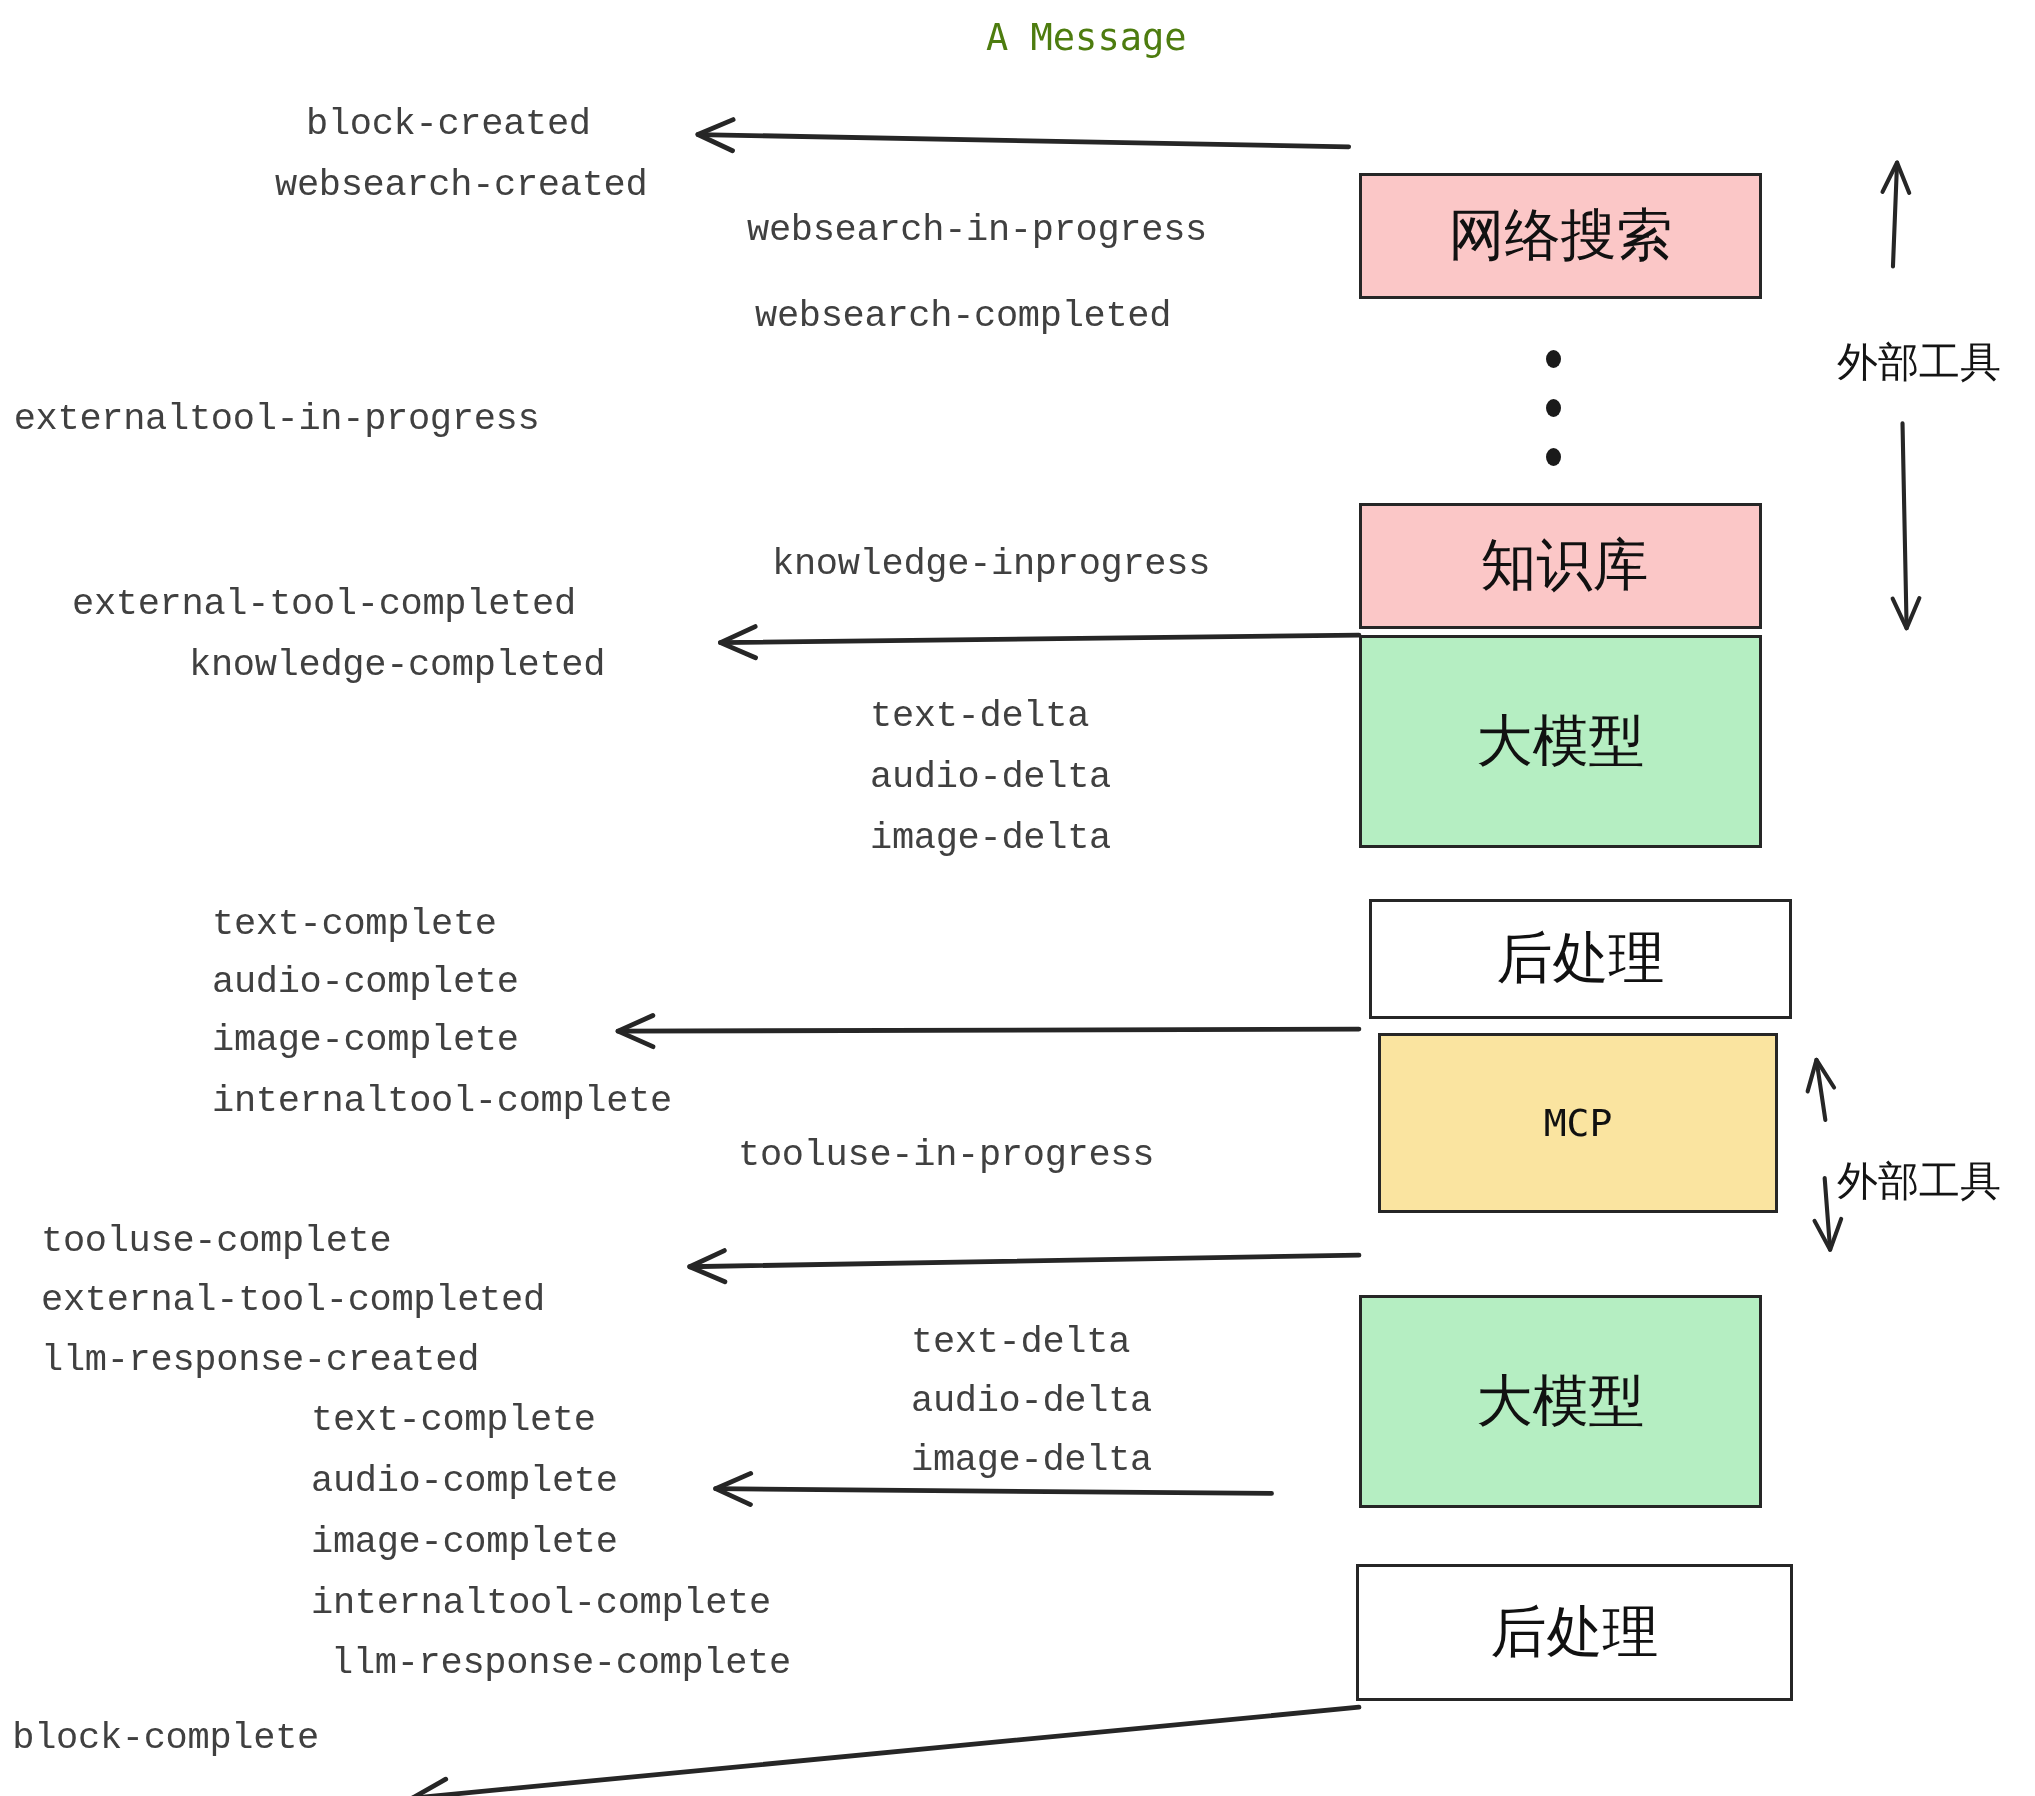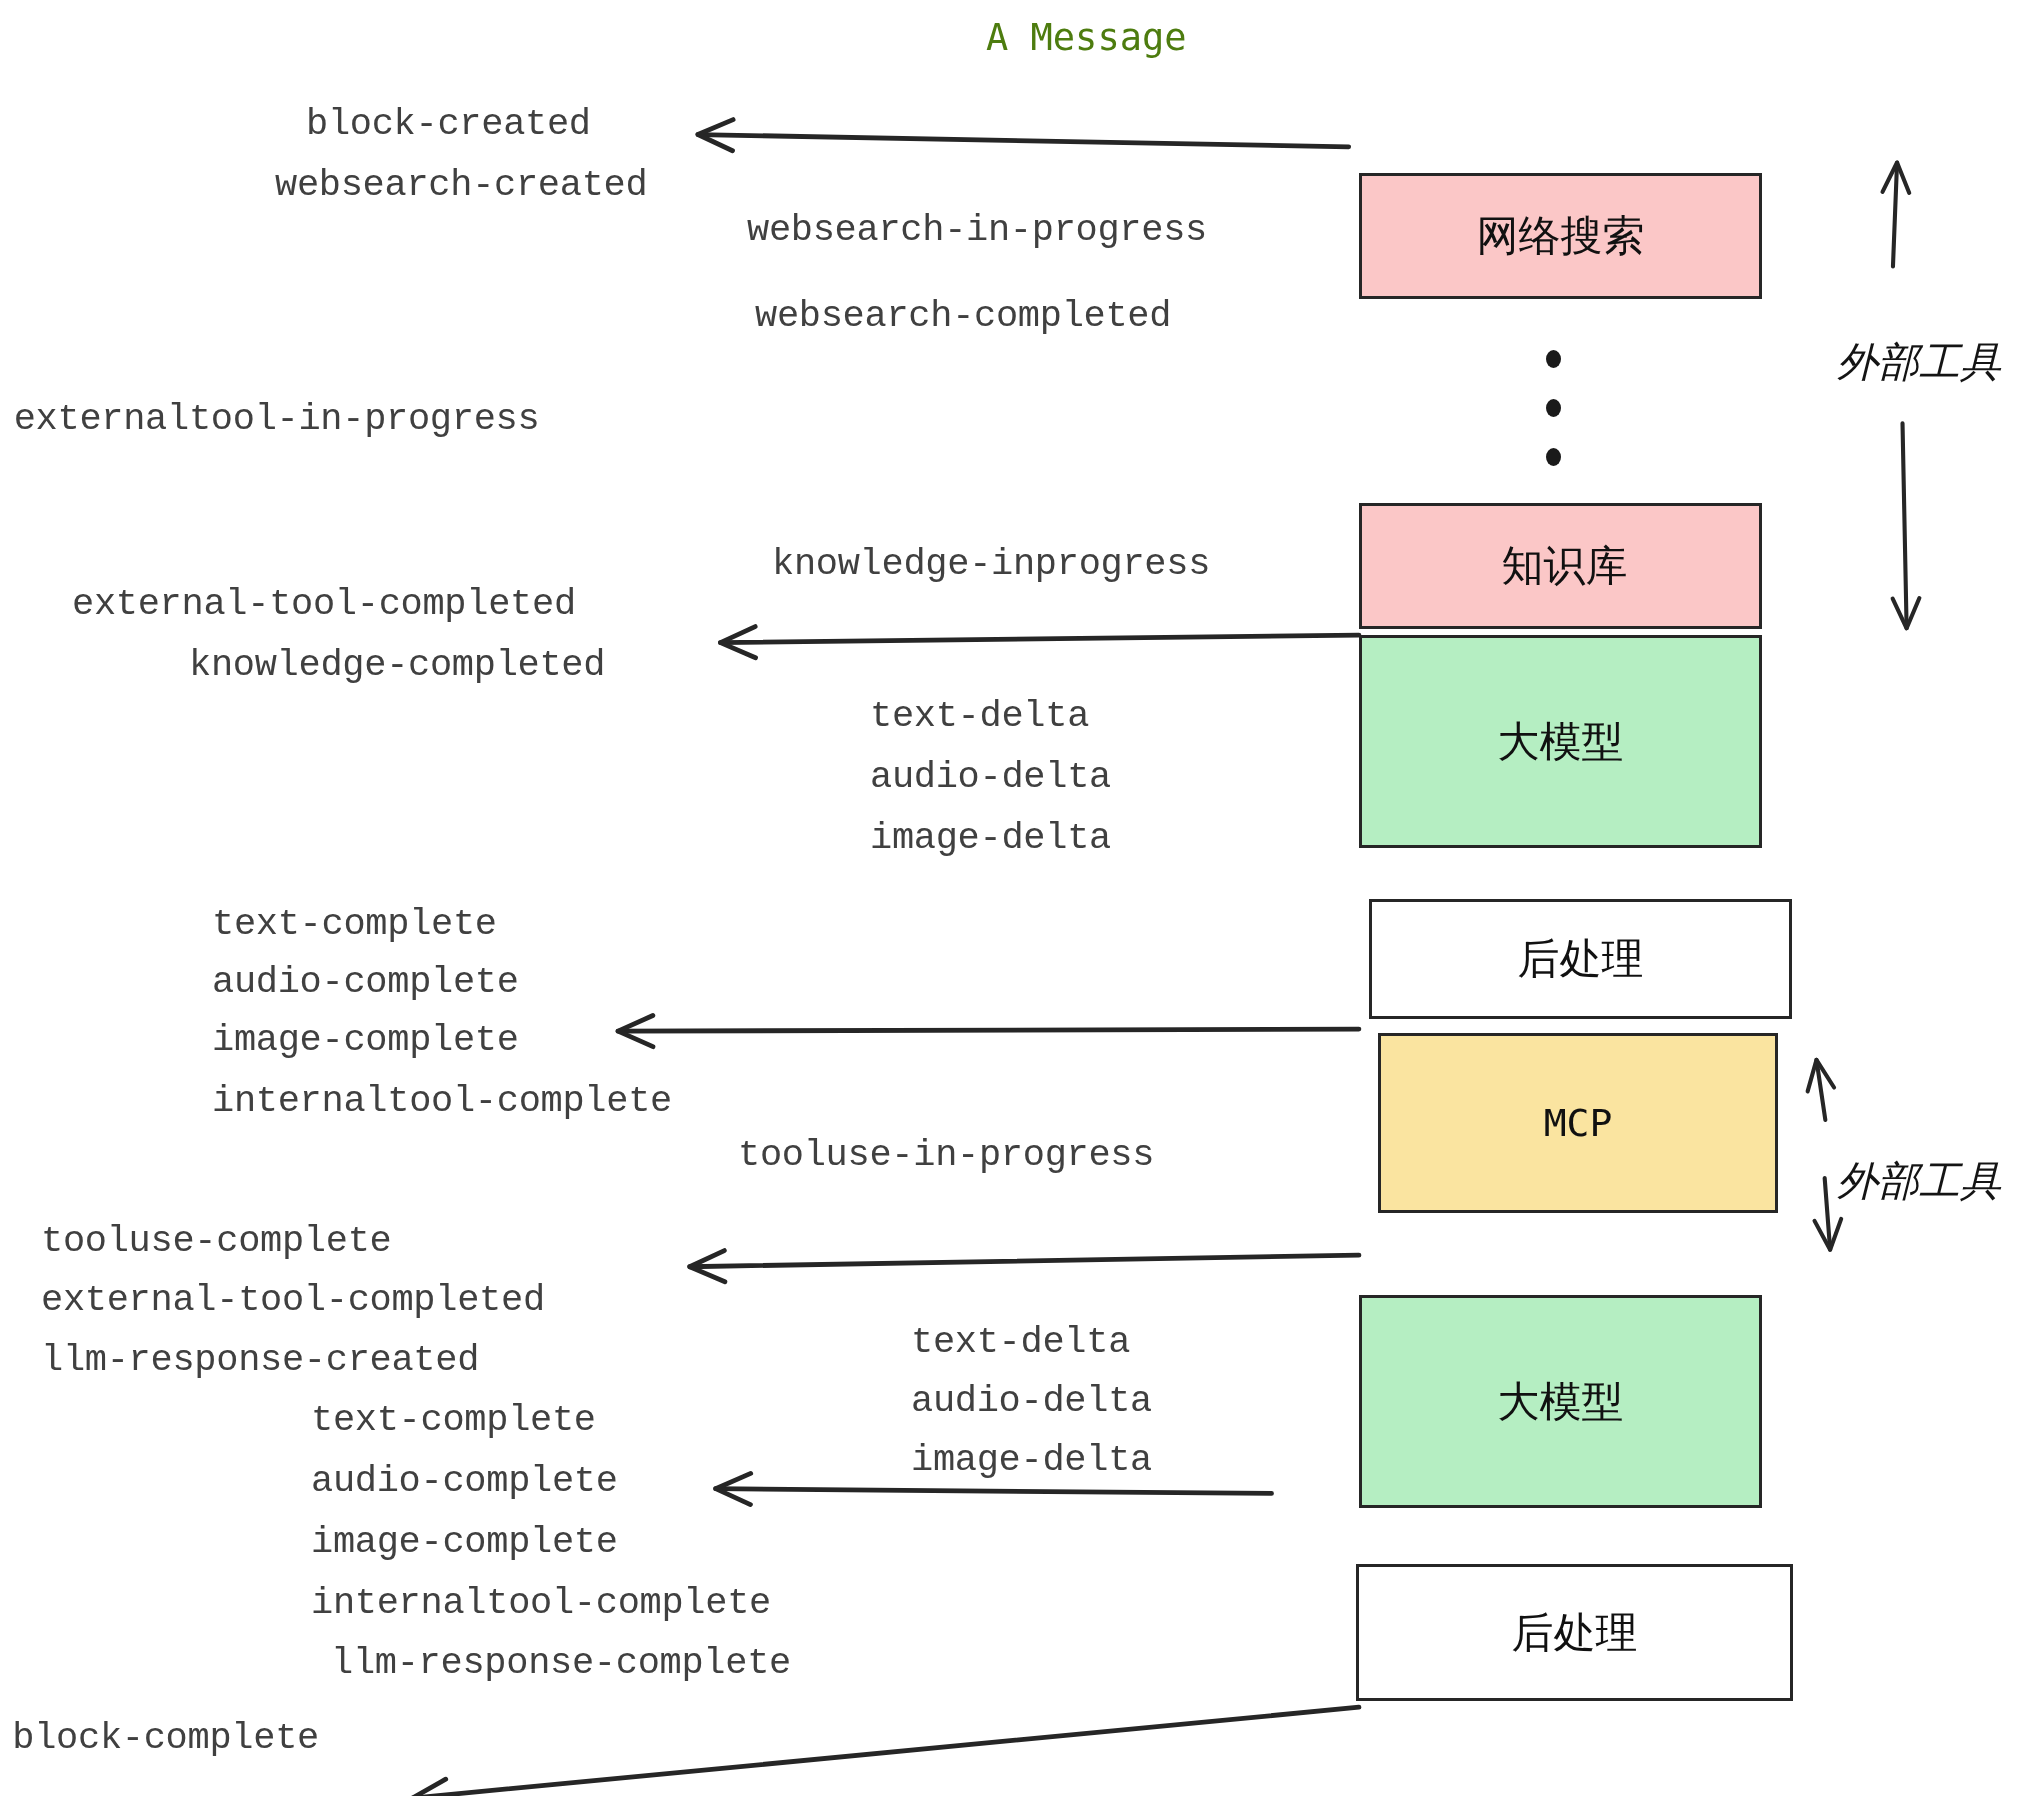--- a/index.html
+++ b/index.html
@@ -29,34 +29,33 @@
     color:#4d7c0f;
   }
   .box{
     position:absolute;
     box-sizing:border-box;
     border:3.4px solid #262626;
     display:flex;
     align-items:center;
     justify-content:center;
     font-family:Liberation Sans, sans-serif;
-    font-size:42px;
+    font-size:56px;
     color:#111111;
   }
   .box.mono{
     font-family:"DejaVu Sans Mono","Liberation Mono",monospace;
     font-size:38px;
   }
   .cjk-lbl{
     position:absolute;
     font-family:"DejaVu Sans","Liberation Sans",sans-serif;
     font-size:41px;
     white-space:nowrap;
     color:#141414;
-    font-style:italic;
   }
   .dot{
     position:absolute;
     width:15px;height:18px;
     border-radius:50%;
     background:#1a1a1a;
   }
   svg.overlay{
     position:absolute;
     left:0;top:0;

